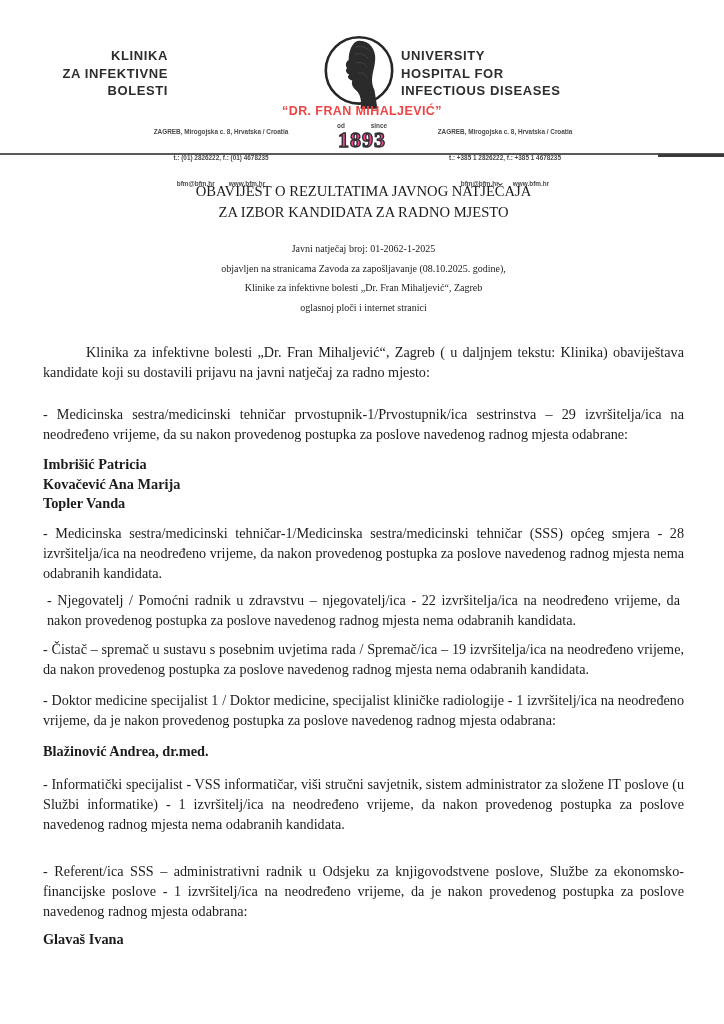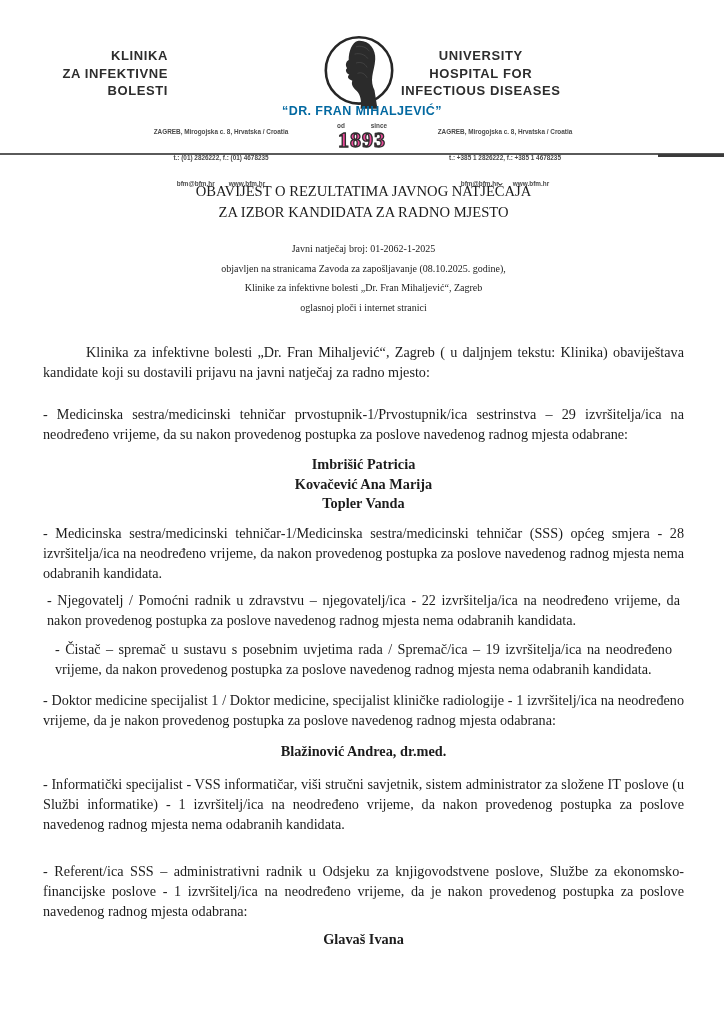--- a/index.html
+++ b/index.html
@@ -9,26 +9,26 @@
     font-family:"Liberation Serif",serif;
   }
   
   .lh{position:absolute;top:0;left:0;width:572px;height:156px;}
   .lh-title{
     position:absolute;top:47px;
     font-family:"Liberation Sans",sans-serif;font-weight:bold;
     font-size:13px;line-height:17.5px;letter-spacing:0.6px;color:#2d2d2d;
   }
   .lh-title.hr{right:404px;text-align:right;}
-  .lh-title.en{left:401px;text-align:center;}
+  .lh-title.en{left:401px;text-align:left;}
   .lh-logo{position:absolute;left:322px;top:35px;width:74px;height:76px;}
   .lh-name{
     position:absolute;top:104px;left:252px;width:220px;text-align:center;
     font-family:"Liberation Sans",sans-serif;font-weight:bold;
-    font-size:12.5px;letter-spacing:0.4px;color:#0369a1;white-space:nowrap;
+    font-size:12.5px;letter-spacing:0.4px;color:#ef4444;white-space:nowrap;
   }
   .lh-addr{
     position:absolute;top:110px;text-align:center;
     font-family:"Liberation Sans",sans-serif;font-weight:bold;
     font-size:6.4px;line-height:8.8px;color:#4a4a4a;white-space:pre;
   }
   .lh-addr.left{left:126px;width:190px;}
   .lh-addr.right{left:420px;width:170px;}
   .lh-since{position:absolute;top:122px;left:333px;width:58px;text-align:center;}
   .since-words{
@@ -45,26 +45,26 @@
   .rule{position:absolute;top:153px;left:0;width:724px;height:2px;background:#5a5a5a;}
   .rule::after{
     content:"";position:absolute;right:0;top:1px;width:66px;height:2.5px;background:#3a3a3a;
   }
   
   .doc{position:absolute;top:156px;left:0;width:724px;padding:1px 40px 0 43px;box-sizing:border-box;}
   .doc-title{margin:24px 0 0;text-align:center;font-size:14.6px;line-height:20.5px;font-weight:normal;}
   .doc-subtitle{margin:17px 0 0;text-align:center;font-size:10px;line-height:19.5px;}
   .para{font-size:14.2px;line-height:20px;text-align:justify;}
   .intro{margin:25px 0 0;text-indent:43px;}
-  .names{text-align:center;font-weight:bold;font-size:14.3px;line-height:19.5px;}
+  .names{text-align:left;font-weight:bold;font-size:14.3px;line-height:19.5px;}
   .mt-pos0{margin:22px 0 0;}
   .mt-names1{margin:11px 0 0;}
   .mt-pos1{margin:9px 0 0;}
   .mt-pos2{margin:7px 4px 0;}
-  .mt-pos3{margin:9px 12px 0;}
+  .mt-pos3{margin:9px 0 0;}
   .mt-pos4{margin:11px 0 2px;}
   .mt-names2{margin:12px 0 0;}
   .mt-pos5{margin:13px 0 0;}
   .mt-pos6{margin:27px 0 0;}
   .mt-names3{margin:9px 0 0;}
 </style>
 </head>
 <body>
 
 <div class="page">

